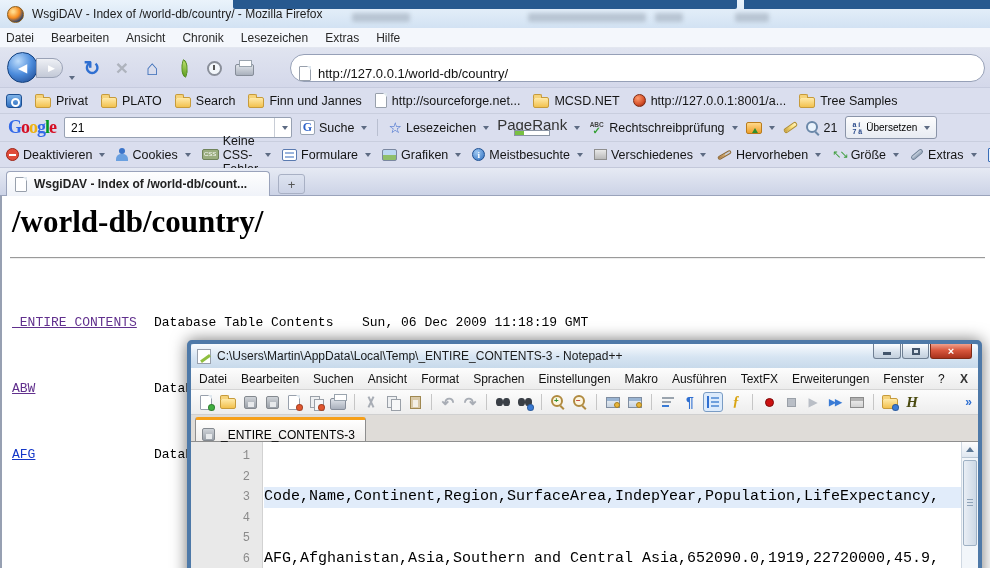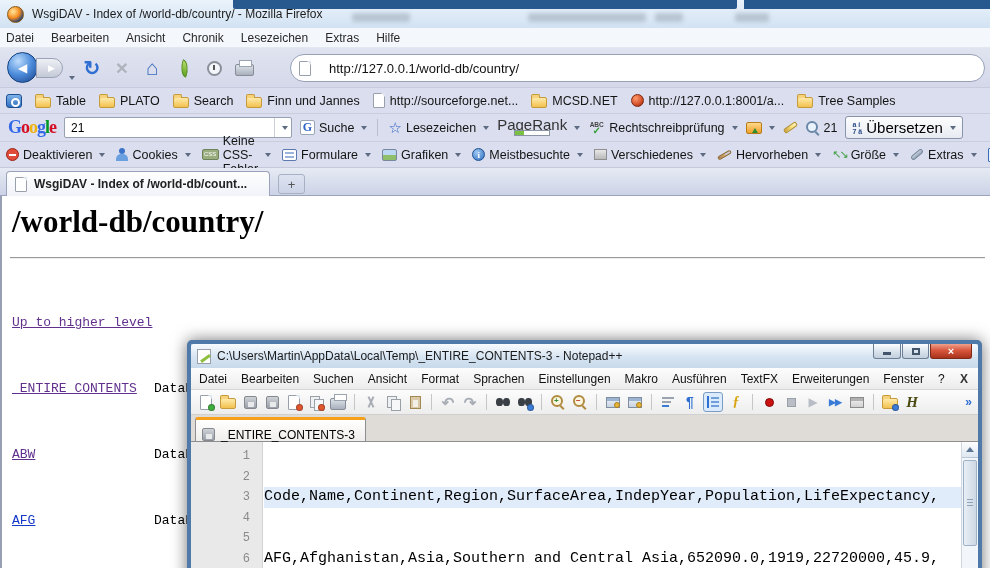--- a/index.html
+++ b/index.html
@@ -35,21 +35,21 @@
   .home{left:140px;color:#3a6db8;font-size:21px}
   .leafwrap{left:172px}
   .leaf{width:9px;height:17px;background:linear-gradient(#bce06d,#5f9e21);border:1px solid #4e8a18;border-radius:0 100% 0 100%;transform:rotate(18deg)}
   .clockwrap{left:202px}
   .clock{width:15px;height:15px;border-radius:50%;border:2px solid #8a8f9a;background:#f3f7fb;position:relative}
   .clock::after{content:"";position:absolute;left:4px;top:2px;width:2px;height:5px;background:#555}
   .printwrap{left:232px}
   .printer{position:relative;width:19px;height:12px;margin-top:4px;background:linear-gradient(#e0e4ea,#a9b0bc);border:1px solid #868d99;border-radius:2px}
   .printer::before{content:"";position:absolute;left:3px;top:-5px;width:11px;height:5px;background:#fff;border:1px solid #9aa4ae}
   .urlbar{position:absolute;left:290px;right:5px;top:6px;height:28px;background:#fff;border:1px solid #96a0b7;border-radius:14px;
-    display:flex;align-items:center;padding-left:8px;gap:18px}
+    display:flex;align-items:flex-end;padding-left:8px;gap:7px}
   .urlinput{border:none;outline:none;flex:1;font-size:13px;color:#111;font-family:"Liberation Sans",sans-serif;background:transparent}
 
   .pagei{position:relative;width:12px;height:15px;background:#fff;border:1px solid #98a0ac;border-radius:1px;flex:none}
   .pagei::after{content:"";position:absolute;top:-1px;right:-1px;border-top:4px solid #dfe7ee;border-left:4px solid transparent}
 
   .ff-bookmarks{top:88px;height:26px;background:#dadeee;border-bottom:1px solid #c9cede;padding-left:6px;gap:13px}
   .bmitem{display:flex;align-items:center;gap:5px;font-size:12.5px;color:#141414}
   .folder{position:relative;width:16px;height:11px;background:linear-gradient(#ffeaa9,#f2c14e);border:1px solid #c79b3b;border-radius:2px;margin-top:3px;flex:none}
   .folder::before{content:"";position:absolute;top:-4px;left:-1px;width:7px;height:3px;background:#f6d37a;border:1px solid #c79b3b;border-bottom:none;border-radius:2px 2px 0 0}
   .smartf{width:16px;height:14px;border-radius:3px;background:linear-gradient(#7fb3e8,#2f6fc0);border:1px solid #1d4f92;position:relative;flex:none}
@@ -263,21 +263,21 @@
         <input class="urlinput" value="http://127.0.0.1/world-db/country/" style="">
       </span>
     </div>
 
     <div class="ffbar ff-bookmarks">
       <span class="bmitem">
           <span class="smartf"></span>
         </span>
       <span class="bmitem">
           <span class="folder"></span>
-          <span>Table</span>
+          <span>Privat</span>
         </span>
       <span class="bmitem">
           <span class="folder"></span>
           <span>PLATO</span>
         </span>
       <span class="bmitem">
           <span class="folder"></span>
           <span>Search</span>
         </span>
       <span class="bmitem">
@@ -345,21 +345,21 @@
         </span>
       <span class="tbtn">
           <span class="loupe"></span>
           <span>21</span>
         </span>
       <span class="trbtn">
           <span class="trglyph">
             <span>a í</span>
             <span>7 ä</span>
           </span>
-          <span style="font-size:15px">Übersetzen</span>
+          <span style="font-size:10px">Übersetzen</span>
           <span class="car"></span>
         </span>
     </div>
 
     <div class="ffbar ff-webdev">
       <span class="tbtn">
           <span class="nosign"></span>
           <span>Deaktivieren</span>
           <span class="car"></span>
         </span>
@@ -418,21 +418,20 @@
         <span class="pagei"></span>
         <span>WsgiDAV - Index of /world-db/count...</span>
       </span>
       <span class="newtab">+</span>
     </div>
 
     <div class="ff-content">
       <div class="ph1">/world-db/country/</div>
       <div class="phr"></div>
       <div class="listing">
-        <a class="uplink v">Up to higher level</a>
         <div><a class="lname v">_ENTIRE_CONTENTS</a><span class="ltype">Database Table Contents</span><span class="ldate">Sun, 06 Dec 2009 11:18:19 GMT</span></div>
         <div><a class="lname v">ABW</a><span class="ltype">Database Record</span><span class="ldate">Sun, 06 Dec 2009 11:18:19 GMT</span></div>
         <div><a class="lname">AFG</a><span class="ltype">Database Record</span><span class="ldate">Sun, 06 Dec 2009 11:18:19 GMT</span></div>
         
         
         
         
         
         
         

